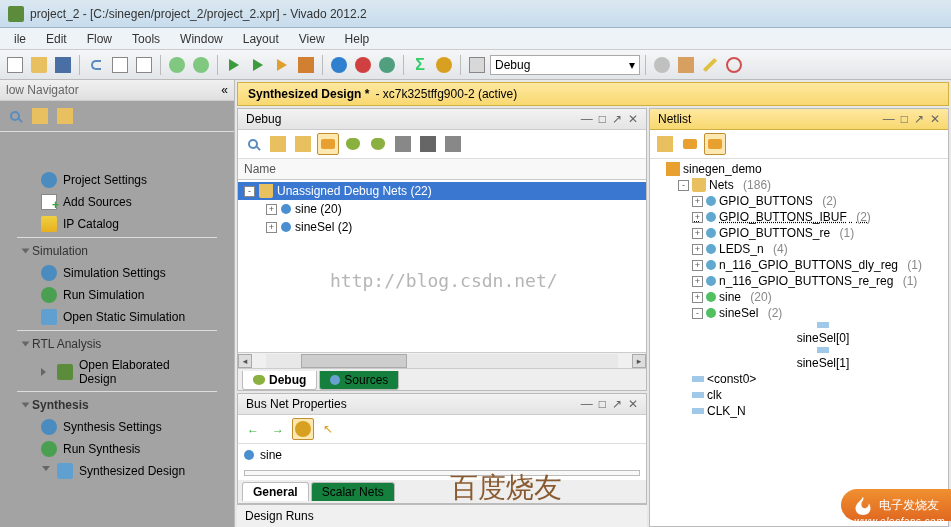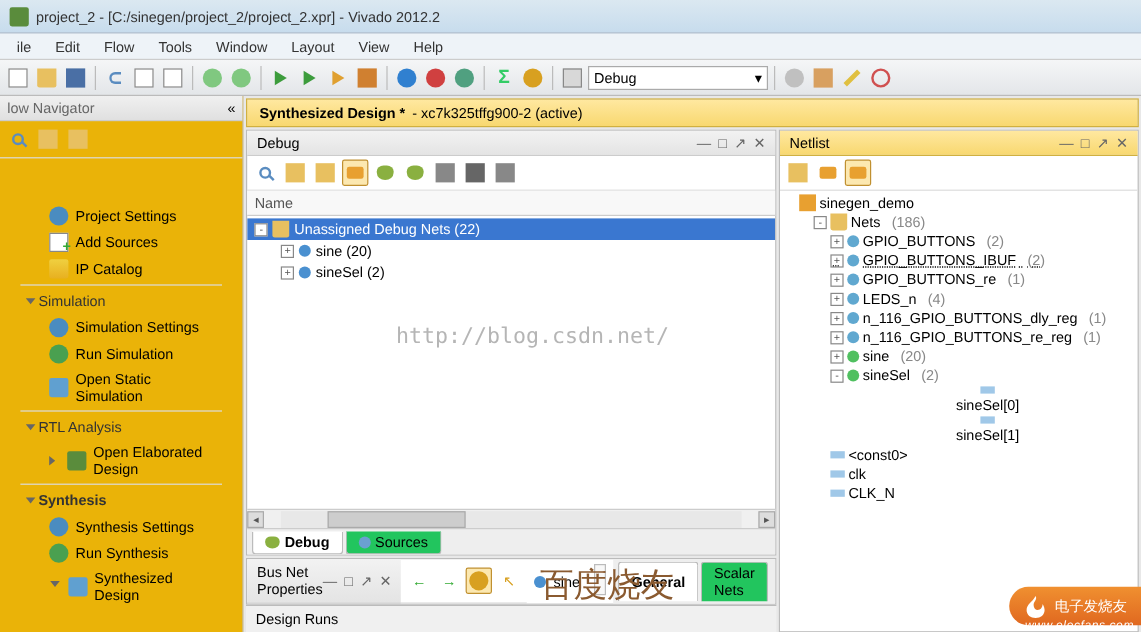--- a/index.html
+++ b/index.html
@@ -33,21 +33,21 @@
 .ic-sigma { font-size: 16px; color: #3c6; font-weight: bold; }
 .ic-mag { border: 2px solid #5a8cc0; border-radius: 50%; width: 10px; height: 10px; position: relative; }
 .ic-mag::after { content: ''; position: absolute; width: 6px; height: 2px; background: #5a8cc0; right: -5px; bottom: -2px; transform: rotate(45deg); }
 .ic-bug { background: #8ab040; border-radius: 40% 40% 50% 50%; width: 14px; height: 12px; }
 .ic-node { background: #e8a030; border-radius: 2px; width: 14px; height: 10px; }
 
 
 .main { display: flex; height: calc(100% - 80px); }
 
 
-.sidebar { width: 235px; background: #eab308; border-right: 1px solid #bbb; display: flex; flex-direction: column; }
+.sidebar { width: 235px; background: #a3a3a3; border-right: 1px solid #bbb; display: flex; flex-direction: column; }
 .sidebar-hdr { background: linear-gradient(#f0f0f0, #e0e0e0); padding: 3px 6px; border-bottom: 1px solid #ccc; display: flex; justify-content: space-between; }
 .sidebar-hdr span:first-child { color: #666; }
 .sidebar-tb { padding: 4px; display: flex; gap: 3px; border-bottom: 1px solid #ddd; }
 .sidebar-body { flex: 1; overflow: auto; padding: 2px 17px; margin-top: 35px; }
 .nav-item { display: flex; align-items: center; padding: 3px 8px 3px 24px; gap: 6px; cursor: default; }
 .nav-group { padding: 6px 4px 4px 6px; color: #333; border-top: 1px solid #ddd; margin-top: 2px; display: flex; align-items: center; gap: 4px; }
 .tri { display: inline-block; width: 0; height: 0; border-top: 4px solid transparent; border-bottom: 4px solid transparent; border-left: 5px solid #666; }
 .tri.open { transform: rotate(90deg); }
 .ni { width: 16px; height: 16px; flex-shrink: 0; }
 .ni-cat { background: linear-gradient(#f0d040,#e8b020); border-radius: 2px; }
@@ -80,26 +80,26 @@
 .tree-exp { width: 11px; height: 11px; border: 1px solid #888; background: #fff; display: inline-flex; align-items: center; justify-content: center; font-size: 9px; line-height: 1; color: #555; }
 .tree-ic { width: 14px; height: 14px; }
 .tic-folder { background: #e8c060; border-radius: 0 0 2px 2px; }
 .tic-net { background: #4a90d0; border-radius: 50%; width: 10px; height: 10px; }
 .hscroll { height: 16px; background: #f0f0f0; border-top: 1px solid #ccc; display: flex; align-items: center; }
 .hscroll-track { flex: 1; background: #e8e8e8; height: 14px; margin: 0 14px; position: relative; }
 .hscroll-thumb { position: absolute; height: 100%; background: #cdcdcd; border: 1px solid #aaa; width: 30%; left: 10%; }
 .hscroll-btn { width: 14px; height: 14px; background: #ddd; border: 1px solid #aaa; display: flex; align-items: center; justify-content: center; font-size: 9px; color: #555; }
 
 .bottom-tabs { display: flex; padding: 2px 4px 0; background: #eee; border-top: 1px solid #ccc; }
-.btab { padding: 2px 10px; border: 1px solid #bbb; border-bottom: none; background: #22c55e; margin-right: 2px; display: flex; align-items: center; gap: 4px; border-radius: 3px 3px 0 0; }
+.btab { padding: 2px 10px; border: 1px solid #bbb; border-bottom: none; background: #15803d; margin-right: 2px; display: flex; align-items: center; gap: 4px; border-radius: 3px 3px 0 0; }
 .btab.active { background: #fff; font-weight: bold; }
 .btab.neg { border-radius: 0 0 3px 3px; border-top: none; border-bottom: 1px solid #bbb; }
 
 
-.bnp { background: #fff; border: 1px solid #bbb; margin-top: 2px; display: flex; flex-direction: row; }
+.bnp { background: #fff; border: 1px solid #bbb; margin-top: 2px; display: flex; flex-direction: column; }
 .bnp-body { padding: 4px 6px; display: flex; align-items: center; gap: 6px; }
 .bnp-field { border: 1px solid #bbb; background: #f8f8f8; padding: 2px 4px; flex: 1; margin: 4px 6px; height: 26px; }
 
 
 .netlist-panel { width: 300px; }
 .netlist-panel .panel-hdr { background: linear-gradient(#ffe8a0, #f8d870); }
 .nl-tree { padding: 2px 14px; }
 .nl-row { display: flex; align-items: center; padding: 1px 2px; gap: 3px; white-space: nowrap; }
 .nl-row.hl { text-decoration: underline dotted; }
 .gray { color: #888; }

